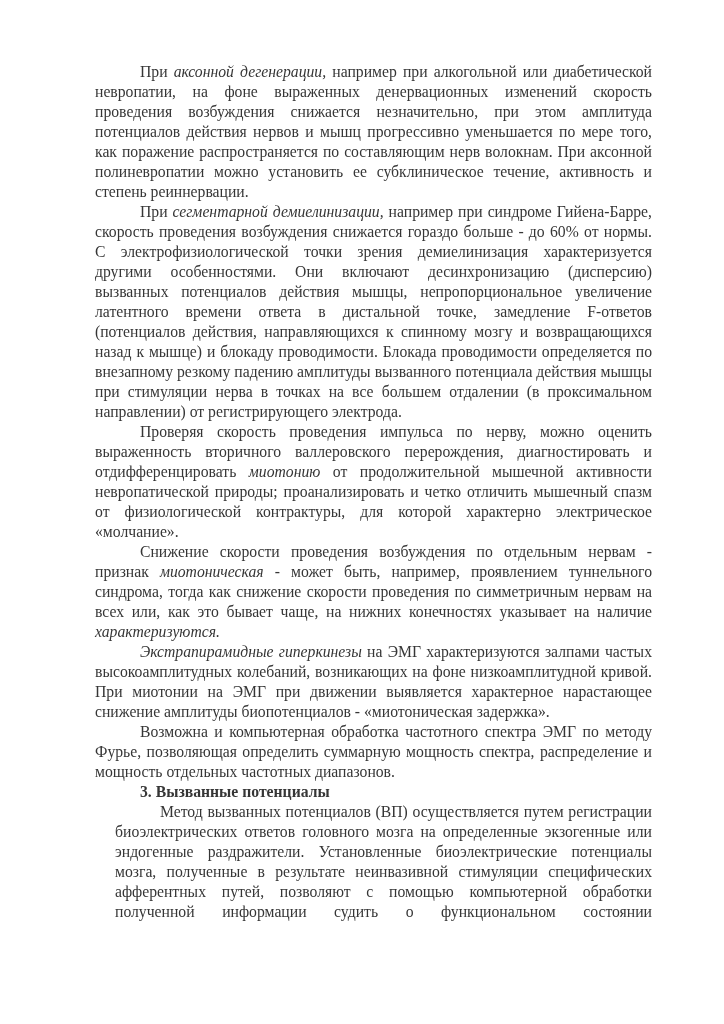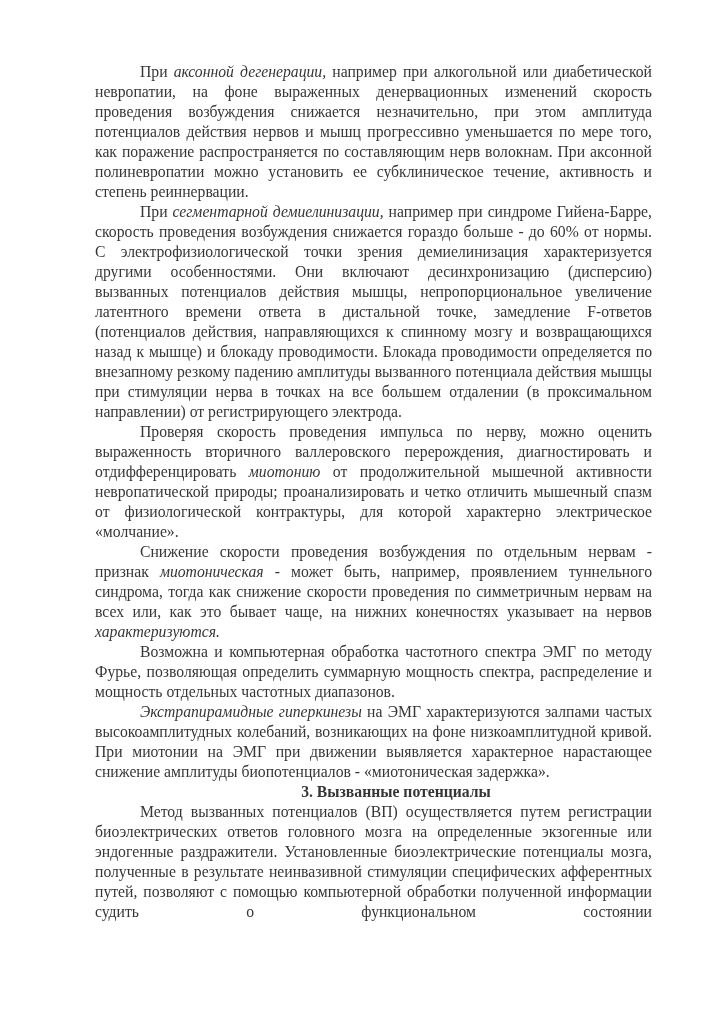--- a/index.html
+++ b/index.html
@@ -25,37 +25,38 @@
     color: #363636;
     text-align: justify;
   }
   .text-block p {
     margin: 0;
     padding: 0;
     text-indent: 45px;
   }
   .text-block p.heading {
     font-weight: bold;
-    text-align: center;
+    text-align: left;
   }
   .text-block em {
     font-style: italic;
   }
   
   .text-block p.cutoff {
     text-align-last: justify;
+    margin-left: 20px;
   }
 </style>
 </head>
 <body>
 
 <div class="page">
   <div class="text-block" id="text-block" style="color: rgb(54, 54, 54);">
       <p class="para"><span>При </span><em>аксонной  дегенерации,</em><span> например при алкогольной или диабетической невропатии, на фоне выраженных денервационных изменений скорость проведения возбуждения снижается незначительно, при этом амплитуда потенциалов действия нервов и мышц прогрессивно уменьшается по мере того, как поражение распространяется по составляющим нерв волокнам. При аксонной полиневропатии можно установить ее субклиническое течение, активность и степень реиннервации.</span></p>
       <p class="para"><span>При </span><em>сегментарной демиелинизации,</em><span> например при синдроме Гийена-Барре, скорость проведения возбуждения снижается гораздо больше - до 60% от нормы. С электрофизиологической точки зрения демиелинизация характеризуется другими особенностями. Они включают десинхронизацию (дисперсию) вызванных потенциалов действия мышцы, непропорциональное увеличение латентного времени ответа в дистальной точке, замедление F-ответов (потенциалов действия, направляющихся к спинному мозгу и возвращающихся назад к мышце) и блокаду проводимости. Блокада проводимости определяется по внезапному резкому падению амплитуды вызванного потенциала действия мышцы при стимуляции нерва в точках на все большем отдалении (в проксимальном направлении) от регистрирующего электрода.</span></p>
       <p class="para"><span>Проверяя скорость проведения импульса по нерву, можно оценить выраженность вторичного валлеровского перерождения, диагностировать и отдифференцировать </span><em>миотонию</em><span> от продолжительной мышечной активности невропатической природы; проанализировать и четко отличить мышечный спазм от физиологической контрактуры, для которой характерно электрическое «молчание».</span></p>
-      <p class="para"><span>Снижение скорости проведения возбуждения по отдельным нервам - признак </span><em>миотоническая</em><span> - может быть, например, проявлением туннельного синдрома, тогда как снижение скорости проведения по симметричным нервам на всех или, как это бывает чаще, на нижних конечностях указывает на нервов </span><em>характеризуются.</em></p>
+      <p class="para"><span>Снижение скорости проведения возбуждения по отдельным нервам - признак </span><em>миотоническая</em><span> - может быть, например, проявлением туннельного синдрома, тогда как снижение скорости проведения по симметричным нервам на всех или, как это бывает чаще, на нижних конечностях указывает на наличие </span><em>характеризуются.</em></p>
+      <p class="para"><em>Экстрапирамидные  гиперкинезы</em><span> на ЭМГ характеризуются залпами частых высокоамплитудных колебаний, возникающих на фоне низкоамплитудной кривой. При миотонии на ЭМГ при движении выявляется характерное нарастающее снижение амплитуды биопотенциалов - «миотоническая задержка».</span></p>
       <p class="para"><span>Возможна и компьютерная обработка частотного спектра ЭМГ по методу Фурье, позволяющая определить суммарную мощность спектра, распределение и мощность отдельных частотных диапазонов.</span></p>
-      <p class="para"><em>Экстрапирамидные  гиперкинезы</em><span> на ЭМГ характеризуются залпами частых высокоамплитудных колебаний, возникающих на фоне низкоамплитудной кривой. При миотонии на ЭМГ при движении выявляется характерное нарастающее снижение амплитуды биопотенциалов - «миотоническая задержка».</span></p>
       <p class="heading"><strong>3. Вызванные потенциалы</strong></p>
       <p class="cutoff"><span>Метод вызванных потенциалов (ВП) осуществляется путем регистрации биоэлектрических ответов головного мозга на определенные экзогенные или эндогенные раздражители. Установленные биоэлектрические потенциалы мозга, полученные в результате неинвазивной стимуляции специфических афферентных путей, позволяют с помощью компьютерной обработки полученной информации судить о функциональном состоянии</span></p>
     </div>
 </div>
 
 </body></html>

